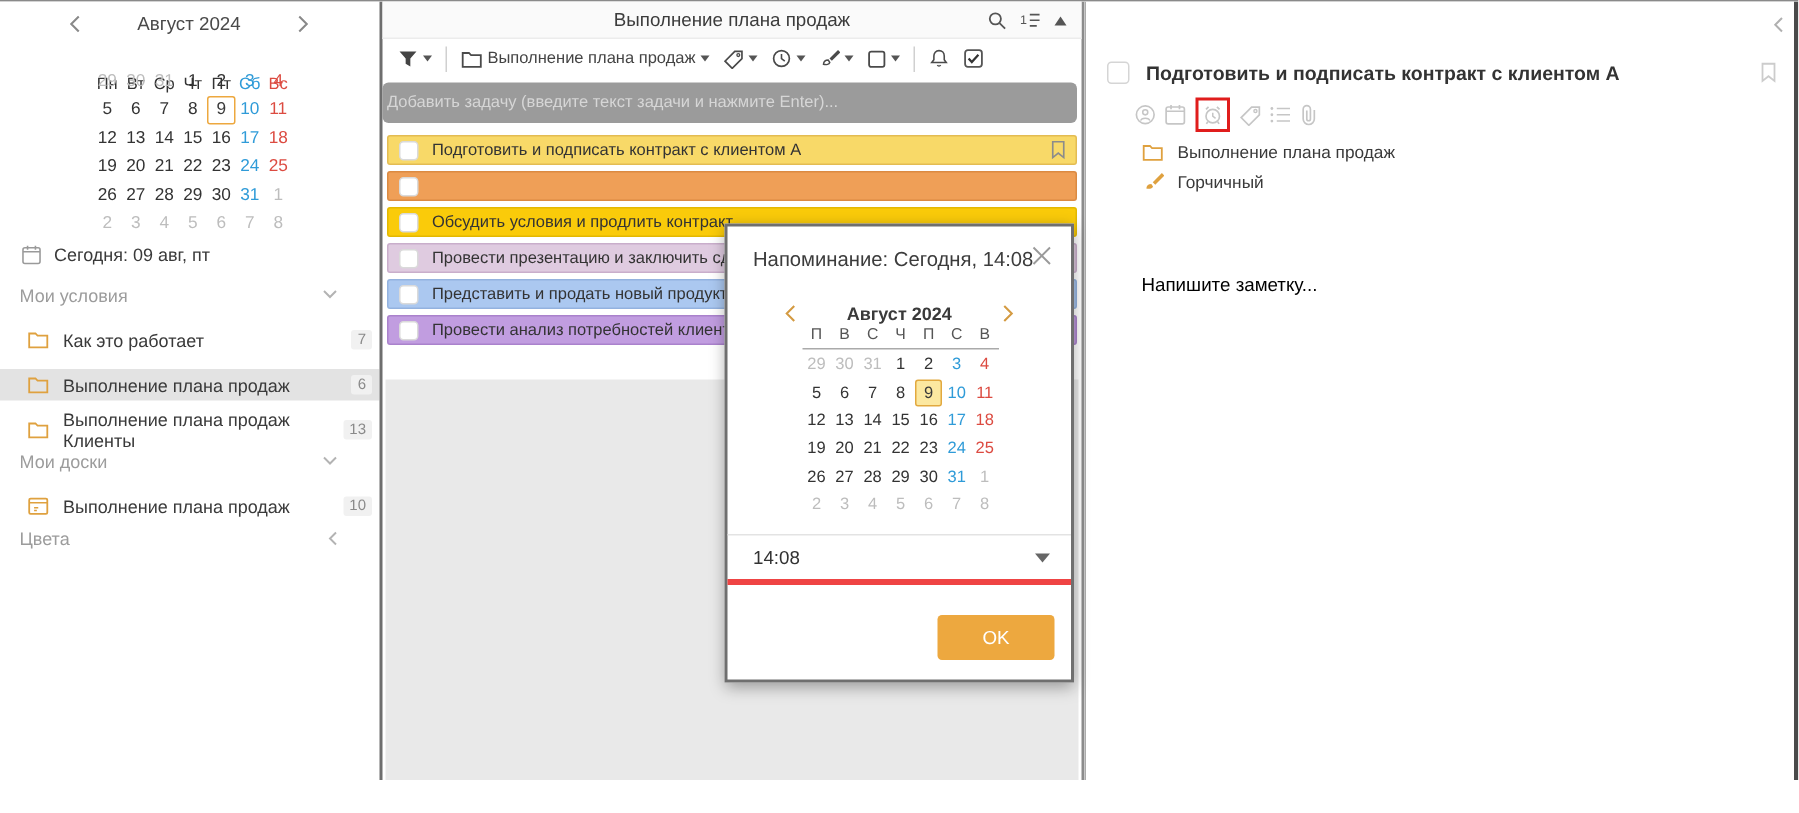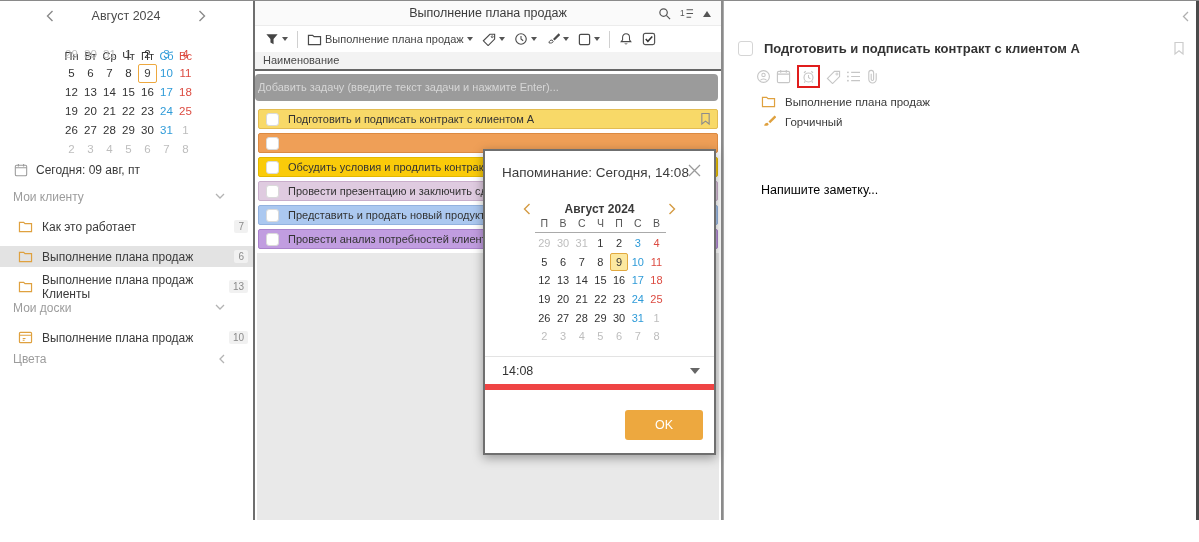--- a/index.html
+++ b/index.html
@@ -76,21 +76,21 @@
   .mcal-title { font-size:12px; font-weight:bold; color:#3a3a3a; }
   .mcal-arrow { color:#d49b43; cursor:pointer; }
   .m-weekdays { position:absolute; top:66px; left:50px; grid-template-columns:repeat(7,18.7px);
     font-size:10.5px; padding-bottom:2px; border-bottom:1px solid #aaa; width:131px; }
   .m-weekdays .cal-cell { width:18.7px; line-height:13px; color:#555; }
   .m-days { position:absolute; top:83px; left:50px; grid-template-columns:repeat(7,18.7px);
     grid-auto-rows:18.7px; font-size:11px; }
   .m-days .cal-cell { width:18.7px; line-height:18px; }
   .m-days .today { background:#fce8a0; border:1px solid #e2a93f; border-radius:2px; line-height:16px; }
   .time-select { position:absolute; top:205px; left:0; right:0; height:34px;
-    border-top:1px solid #e3e3e3; border-bottom:6px solid #ef4444; display:flex; align-items:center;
+    border-top:1px solid #e3e3e3; border-bottom:4px solid #ef4444; display:flex; align-items:center;
     cursor:pointer; }
   .time-value { padding-left:17px; font-size:12.5px; color:#333; }
   .time-caret { margin-left:auto; margin-right:14px; width:0; height:0;
     border-left:5px solid transparent; border-right:5px solid transparent; border-top:6px solid #666; }
   .ok-btn { position:absolute; left:140px; top:259px; width:78px; height:30px;
     background:var(--accent-orange); border:none; border-radius:3px; color:#fff; font-size:12.5px;
     font-family:inherit; cursor:pointer; }
 
   
   .detail { position:absolute; left:723px; top:0; width:476px; height:542px; background:#fff;
@@ -241,21 +241,21 @@
         <svg width="14" height="14" viewBox="0 0 16 16">
             <rect x="1.5" y="2.5" width="13" height="12" rx="1.5" fill="none" stroke="#9a9a9a" stroke-width="1.2"></rect>
             <path d="M1.5 5.5h13M5 1v3M11 1v3" stroke="#9a9a9a" stroke-width="1.2" fill="none"></path>
           </svg>
       </span>
       <span>Сегодня: 09 авг, пт</span>
     </div>
 
     <div class="side-list">
       <div class="side-row section">
-        <span>Мои клиенту</span>
+        <span>Мои условия</span>
         <span class="chev">
           <svg width="10" height="7" viewBox="0 0 10 7">
               <path d="M1 1l4 4 4-4" fill="none" stroke="currentColor" stroke-width="1.3"></path>
             </svg>
         </span>
       </div>
 
         <div class="side-row item">
           <span class="s-icon folder-orange">
             <svg width="15" height="13" viewBox="0 0 16 14" class="folder-svg">
@@ -385,21 +385,20 @@
           </svg>
       </span>
       <span class="tb-group">
         <svg width="14" height="14" viewBox="0 0 15 15">
             <rect x="1.5" y="1.5" width="12" height="12" rx="2" fill="#fff" stroke="#555" stroke-width="1.3"></rect>
             <path d="M4 7.5l2.3 2.5L11 4.8" fill="none" stroke="#333" stroke-width="1.6"></path>
           </svg>
       </span>
     </div>
 
-    <div class="lp-colhead">Наименование</div>
     <div class="lp-addtask">Добавить задачу (введите текст задачи и нажмите Enter)...</div>
 
     <div class="lp-tasks">
 
         <div class="task-row" style="background: rgb(248, 217, 104); border-color: rgb(227, 188, 82);">
           <span class="task-cb"></span>
           <span class="task-label">Подготовить и подписать контракт с клиентом А</span>
           <span class="task-bookmark">
             <svg width="11" height="14" viewBox="0 0 12 15">
               <path d="M2 1.5h8V13L6 9.8 2 13z" fill="none" stroke="currentColor" stroke-width="1.2"></path>

